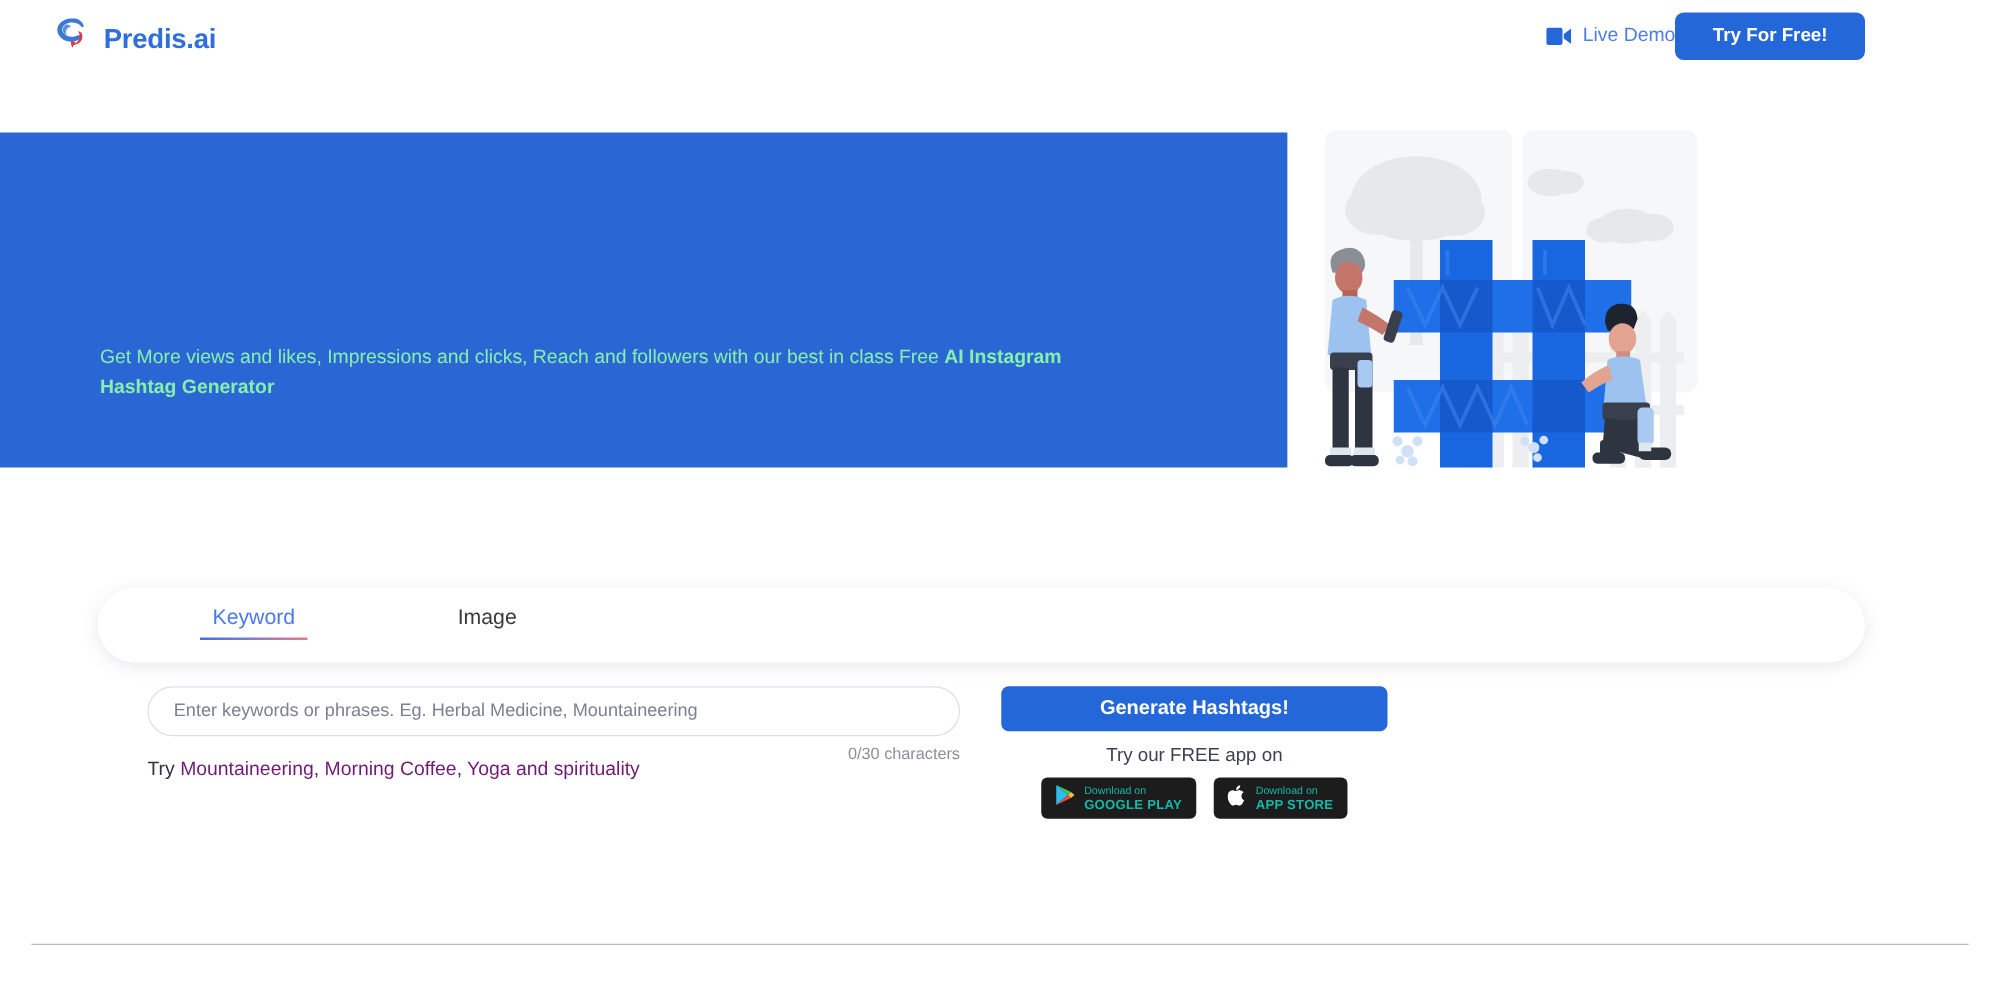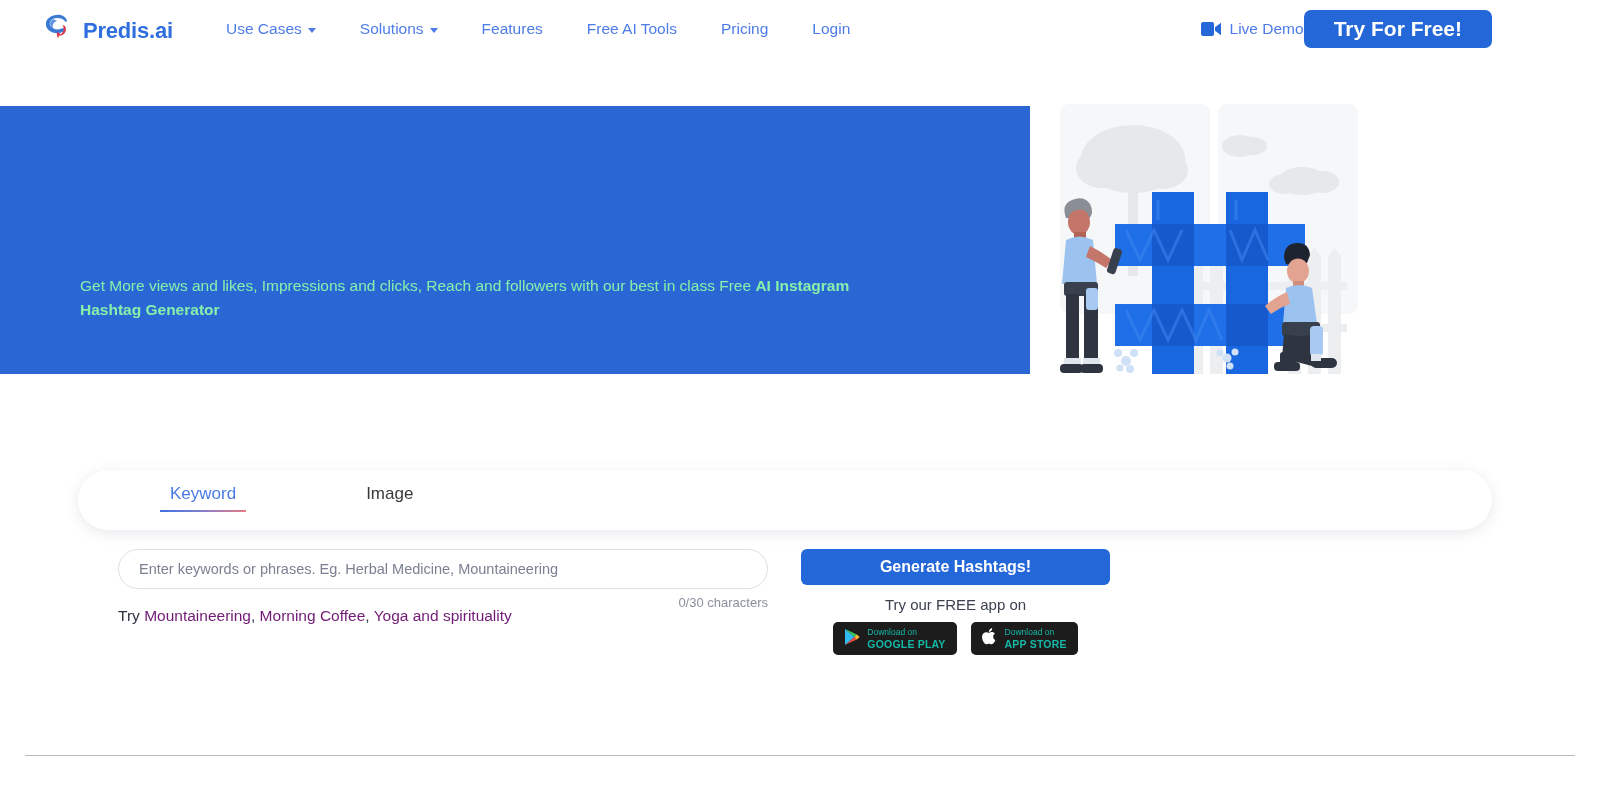--- a/index.html
+++ b/index.html
@@ -81,21 +81,21 @@
     gap: 9px;
     font-size: 15.5px;
     color: #4d7ce8;
     cursor: pointer;
     white-space: nowrap;
   }
   .cam-icon { width: 20px; height: 14px; display: block; }
   .cta-btn {
     background: #2467d8;
     color: #ffffff;
-    font-size: 21px;
+    font-size: 15px;
     font-weight: bold;
     border: none;
     border-radius: 7px;
     padding: 0 30px;
     height: 38px;
     line-height: 38px;
     cursor: pointer;
     white-space: nowrap;
     font-family: "Liberation Sans", sans-serif;
   }
@@ -266,34 +266,20 @@
       <svg class="logo-mark" viewBox="0 0 40 40">
         <path d="M20.5 5.5c-8.2 0-14.8 4.6-14.8 11 0 3.6 2.1 6.8 5.5 8.9 3.6 2.2 8.5 2.6 12.6 1.2 1.3-.45 2.2-1.0 3.0-1.8.9-.9 1.3-1.9 1.0-2.6-.35-.8-1.3-.95-2.3-.75-1.4.3-2.6 1.05-4.2 1.3-4.0.65-8.0-.8-9.9-3.6-1.9-2.8-1.0-6.3 2.0-8.2 3.0-1.9 7.6-2.1 11.1-.6 1.5.65 2.7 1.6 3.5 2.7.5.7 1.2 1.1 1.8.85.65-.25.8-1.05.55-1.9-1.2-3.9-5.6-6.5-9.9-6.5z" fill="#3a7ad4"></path>
         <path d="M14.0 11.0c-2.6 1.6-3.8 4.2-3.0 6.7.55 1.7 2.0 3.1 4.0 3.9-1.1-1.4-1.5-3.0-1.0-4.5.6-1.9 2.4-3.4 4.9-4.2-1.7-1.1-3.3-1.6-4.9-1.9z" fill="#5b93e0"></path>
         <path d="M25.0 17.5c1.6 2.0 2.1 4.4 1.4 6.7-.8 2.7-3.1 5.0-6.2 6.3 2.8.2 5.5-.9 7.3-2.9 2.2-2.5 2.5-6.0.7-8.7-.9-.55-2.1-1.0-3.2-1.4z" fill="#d7384d"></path>
         <path d="M18.9 26.0c-.7 2.6-.2 5.2 1.3 7.2.5-2.0 1.5-3.9 3.0-5.3-1.6-.3-3.1-.95-4.3-1.9z" fill="#d7384d"></path>
       </svg>
     </span>
     <span class="logo-text">Predis.ai</span>
   </div>
 
-  <nav class="nav">
-    <span class="nav-item">
-      <span>Use Cases</span>
-      <span class="caret"></span>
-    </span>
-    <span class="nav-item">
-      <span>Solutions</span>
-      <span class="caret"></span>
-    </span>
-    <span class="nav-item">Features</span>
-    <span class="nav-item">Free AI Tools</span>
-    <span class="nav-item">Pricing</span>
-    <span class="nav-item">Login</span>
-  </nav>
 
   <div class="header-right">
     <span class="live-demo">
       <span>
         <svg class="cam-icon" viewBox="0 0 20 14">
           <rect x="0" y="0" width="13" height="14" rx="2" fill="#2467d8"></rect>
           <path d="M14 5.2 L20 0.8 V13.2 L14 8.8 Z" fill="#2467d8"></path>
         </svg>
       </span>
       <span>Live Demo</span>

